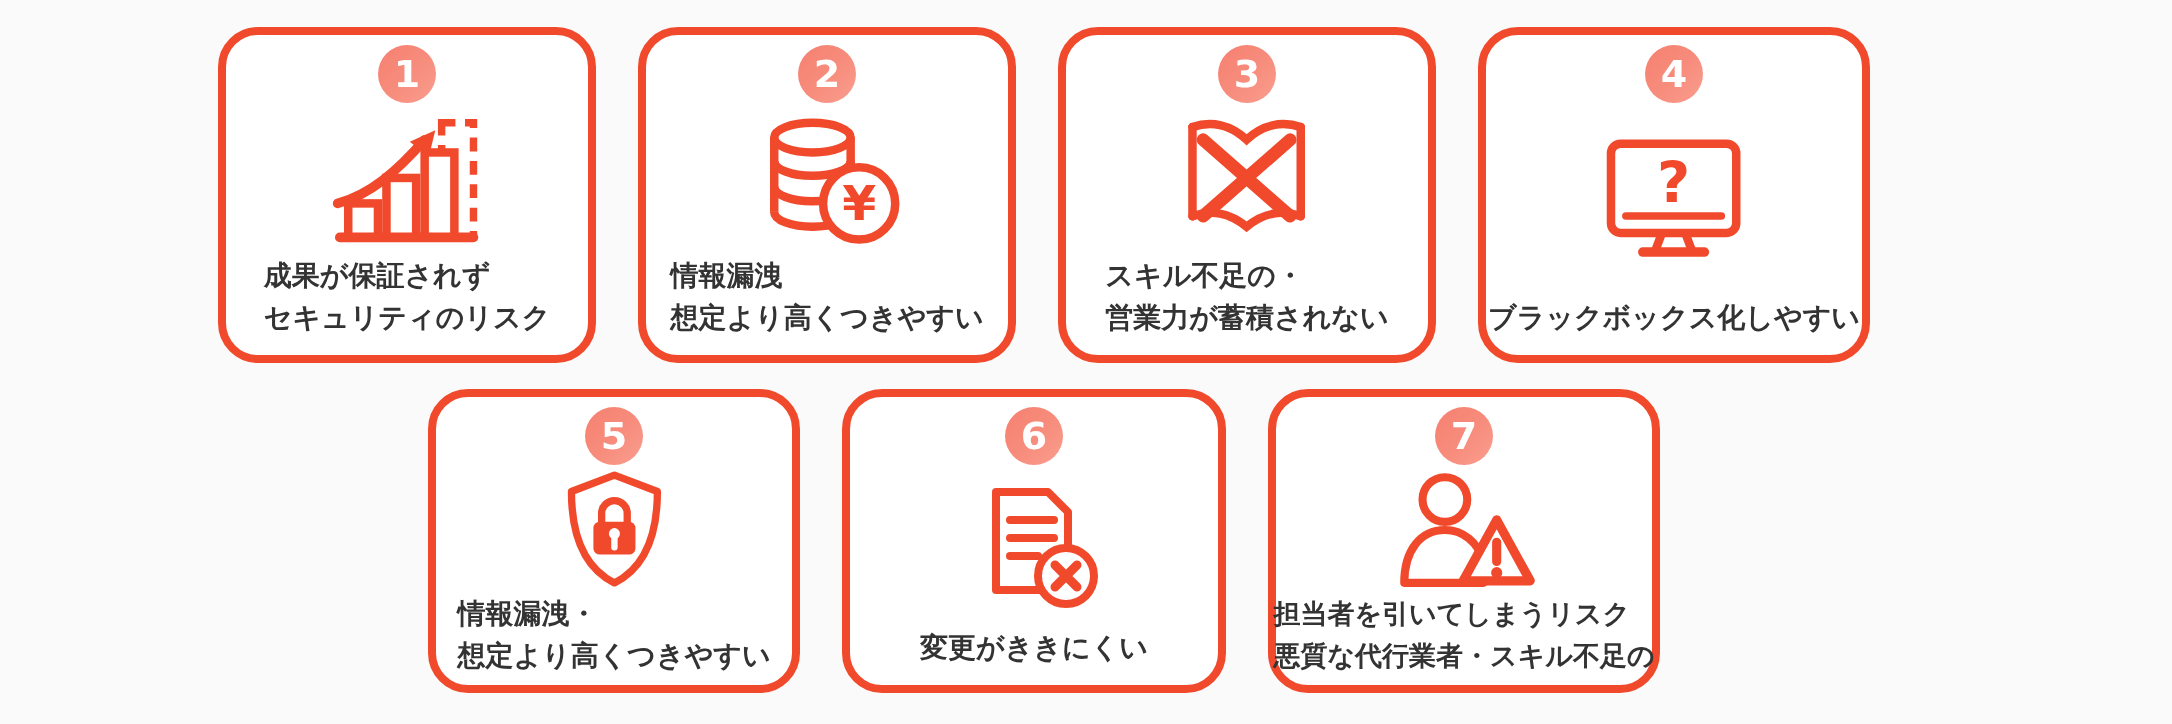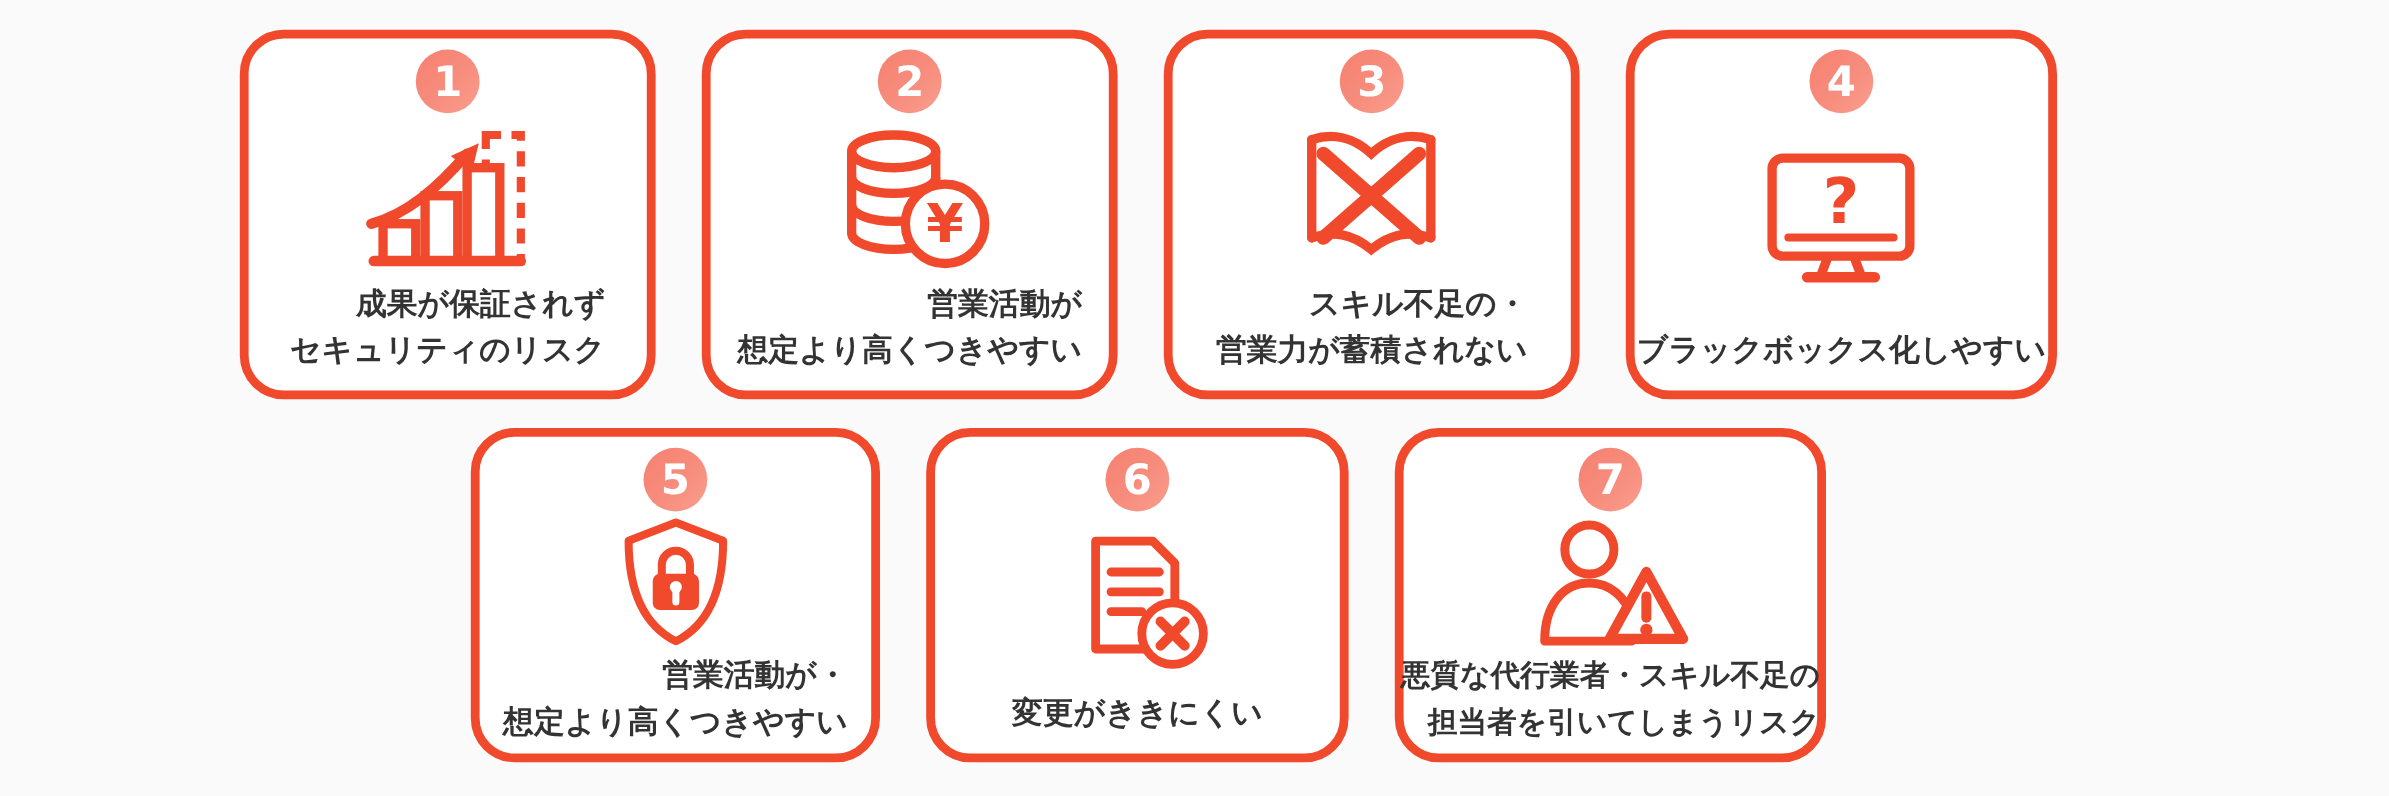--- a/index.html
+++ b/index.html
@@ -43,21 +43,21 @@
     font-family:"DejaVu Sans","Liberation Sans",sans-serif;
   }
   .icon{
     flex:1 1 auto;display:flex;align-items:center;justify-content:center;
     color:var(--accent-red);width:100%;
   }
   .row-1 .icon svg{height:138px}
   .row-2 .icon svg{height:128px}
   .icon text{font-family:"DejaVu Sans","Liberation Sans",sans-serif}
   .label{
-    margin:0 0 16px 0;text-align:right;
+    margin:0 0 16px 0;text-align:left;
     font-size:28px;font-weight:700;line-height:42px;
     color:var(--text-dark);white-space:nowrap;
   }
   .card-7 .label{font-size:27px}
   .label span{display:block}
 </style>
 </head>
 <body>
 
 <div class="canvas">
@@ -96,21 +96,21 @@
             <path d="M20 26 V96" stroke-width="8"></path>
             <path d="M92 26 V56" stroke-width="8"></path>
             <path d="M20 48 a36 14 0 0 0 72 0" stroke-width="8"></path>
             <path d="M20 72 a36 14 0 0 0 72 0" stroke-width="8"></path>
             <path d="M20 96 a36 14 0 0 0 72 0" stroke-width="8"></path>
             <circle cx="100" cy="88" r="34" fill="var(--card-bg)" stroke-width="8"></circle>
             <text x="100" y="104" font-size="46" font-weight="bold" text-anchor="middle" fill="currentColor" stroke="none">¥</text>
           </svg>
         </div>
         <p class="label">
-          <span>営業活動が</span>
+          <span>情報漏洩</span>
           <span>想定より高くつきやすい</span>
         </p>
       </section>
 
       <section class="card card-3">
         <div class="badge">
           <span>3</span>
         </div>
         <div class="icon">
           <svg viewBox="0 0 150 130" fill="none" stroke="currentColor">
@@ -156,21 +156,21 @@
         <div class="icon">
           <svg viewBox="0 0 130 140" fill="none" stroke="currentColor">
             <path d="M65 11 L112 29 C112 75 99 112 65 129 C31 112 18 75 18 29 Z" stroke-width="8" stroke-linejoin="round"></path>
             <path d="M51 64 V53 a14 14 0 0 1 28 0 V64" stroke-width="8"></path>
             <rect x="42" y="62" width="46" height="36" rx="7" fill="currentColor" stroke="none"></rect>
             <circle cx="65" cy="75" r="6" fill="var(--card-bg)" stroke="none"></circle>
             <path d="M65 78 V90" stroke="var(--card-bg)" stroke-width="7" stroke-linecap="round"></path>
           </svg>
         </div>
         <p class="label">
-          <span>営業活動が・</span>
+          <span>情報漏洩・</span>
           <span>想定より高くつきやすい</span>
         </p>
       </section>
 
       <section class="card card-6">
         <div class="badge">
           <span>6</span>
         </div>
         <div class="icon">
           <svg viewBox="0 0 140 128" fill="none" stroke="currentColor">
@@ -194,20 +194,20 @@
         <div class="icon">
           <svg viewBox="0 0 150 126" fill="none" stroke="currentColor">
             <circle cx="56" cy="34" r="22" stroke-width="8"></circle>
             <path d="M16 116 C16 84 32 64 56 64 C74 64 88 76 94 94 L94 116 Z" stroke-width="8" stroke-linejoin="round"></path>
             <path d="M107 54 L140 114 H74 Z" fill="var(--card-bg)" stroke-width="9" stroke-linejoin="round"></path>
             <path d="M107 76 V95" stroke-width="9" stroke-linecap="round"></path>
             <circle cx="107" cy="106" r="5.5" fill="currentColor" stroke="none"></circle>
           </svg>
         </div>
         <p class="label">
+          <span>担当者を引いてしまうリスク</span>
           <span>悪質な代行業者・スキル不足の</span>
-          <span>担当者を引いてしまうリスク</span>
         </p>
       </section>
 
     </div>
   </div>
 </div>
 
 </body></html>

